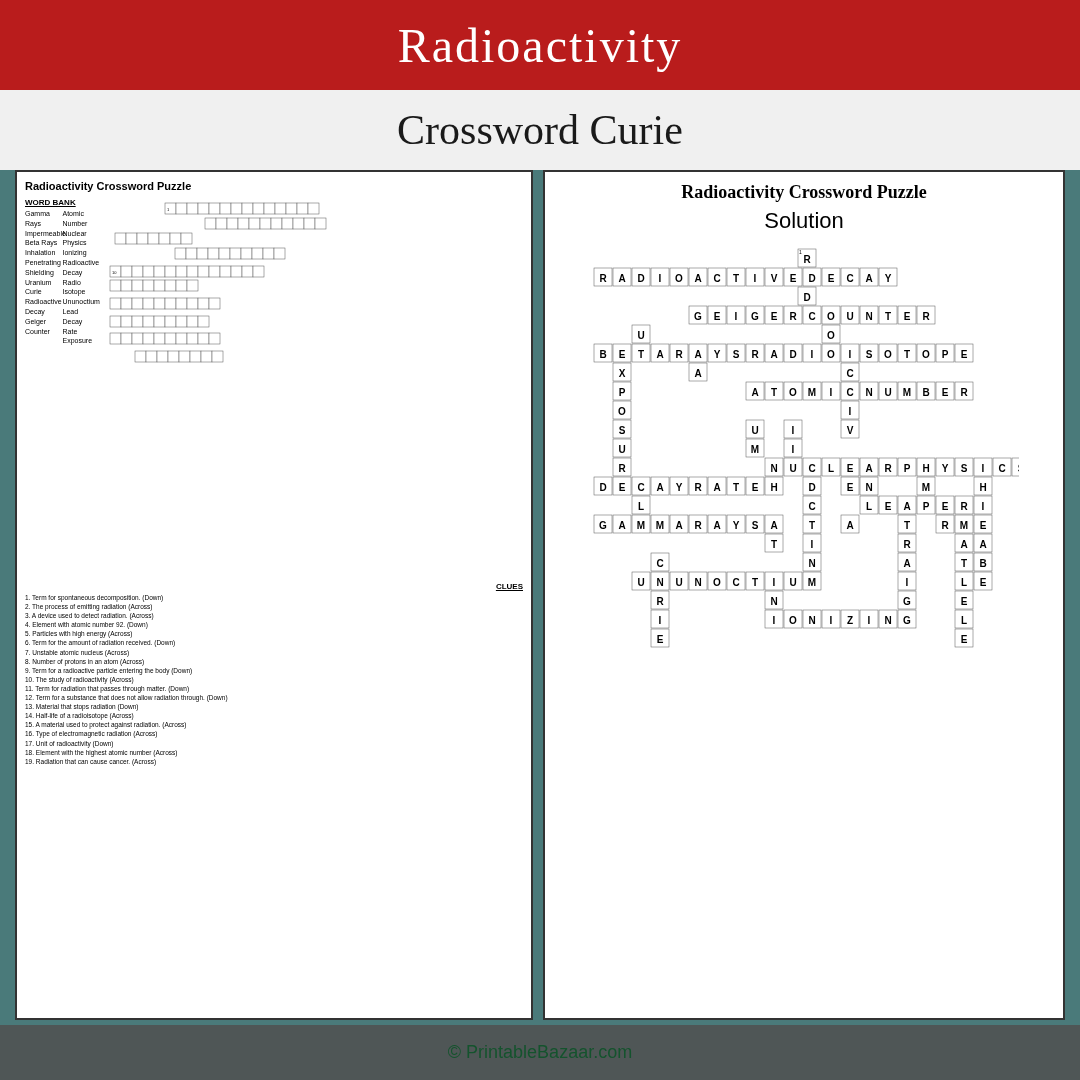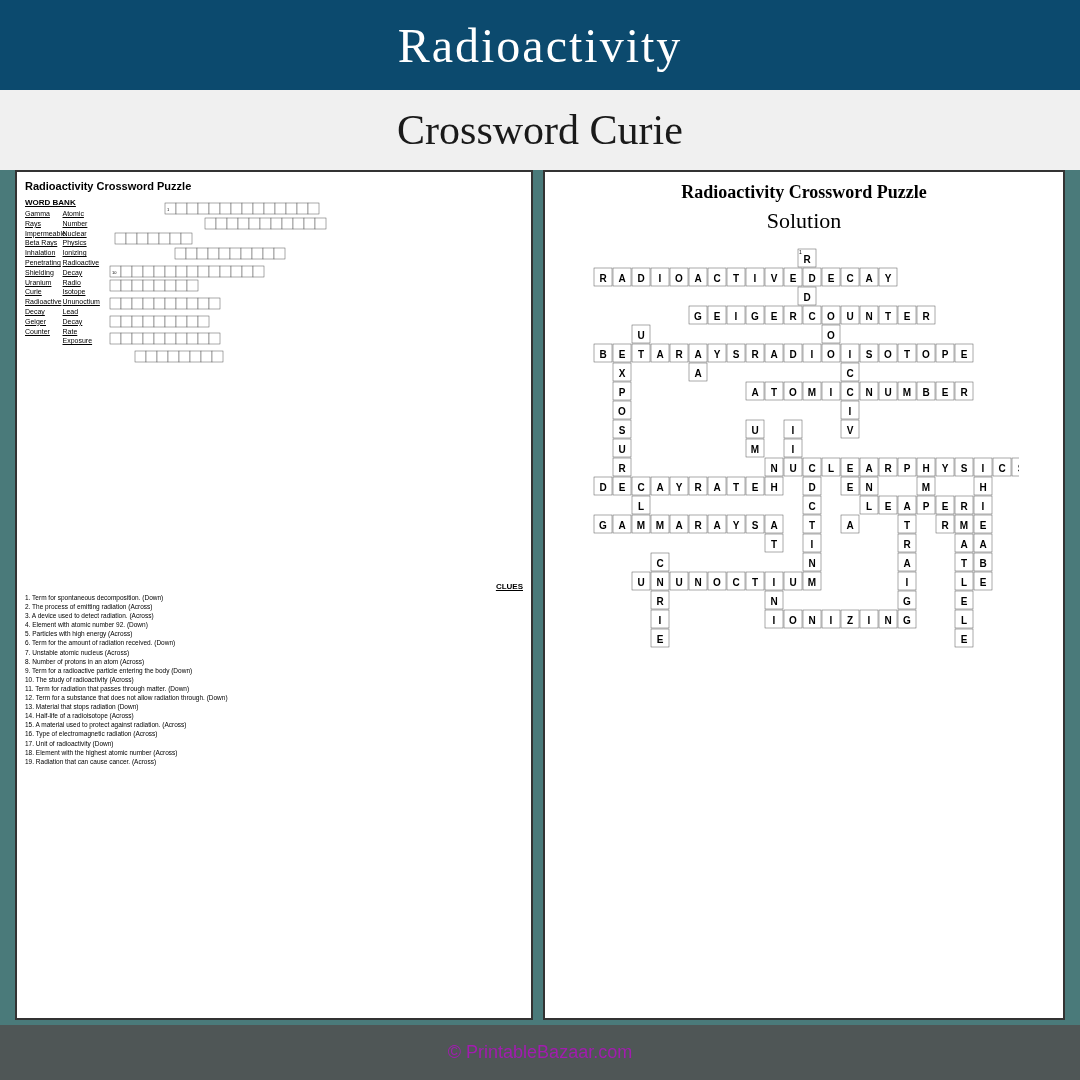--- a/index.html
+++ b/index.html
@@ -20,21 +20,21 @@
       background: #4a7a7a;
       z-index: 0;
     }
 
     
     .top-bar {
       position: absolute;
       top: 0; left: 0;
       width: 1080px;
       height: 90px;
-      background: #0c4a6e;
+      background: #b91c1c;
       z-index: 10;
       display: flex;
       align-items: center;
       justify-content: center;
     }
     .top-title {
       color: white;
       font-size: 48px;
       font-weight: 300;
       font-family: 'Georgia', serif;
@@ -130,37 +130,37 @@
       font-size: 18px;
       font-weight: bold;
       text-align: center;
       margin-bottom: 5px;
       font-family: 'Georgia', serif;
     }
     .solution-subtitle {
       font-size: 22px;
       text-align: center;
       margin-bottom: 10px;
-      font-family: Liberation Serif, serif;
+      font-family: Liberation Sans, sans-serif;
     }
 
     
     .footer {
       position: absolute;
       bottom: 0; left: 0;
       width: 1080px;
       height: 55px;
       background: rgba(80,80,80,0.85);
       z-index: 20;
       display: flex;
       align-items: center;
       justify-content: center;
     }
     .footer-text {
-      color: #a21caf;
+      color: #14532d;
       font-size: 18px;
     }
 
     .solution-grid-wrapper {
       display: flex;
       justify-content: center;
       overflow: hidden;
     }
 
     
@@ -188,21 +188,21 @@
 
 <div class="subtitle-bar">
   <span class="subtitle-title">Crossword Curie</span>
 </div>
 
 <div class="main-content">
 
   <div class="left-panel">
     <div class="panel-title">Radioactivity Crossword Puzzle</div>
 
-    <div style="display:flex; text-decoration:underline;">
+    <div style="display:flex; ">
 
       <div style="width:70px; flex-shrink:0;">
         <div class="word-bank-label">WORD BANK</div>
         <div class="word-bank-list">
           <div>Gamma Rays</div>
           <div>Impermeable</div>
           <div>Beta Rays</div>
           <div>Inhalation</div>
           <div>Penetrating</div>
           <div>Shielding</div>

